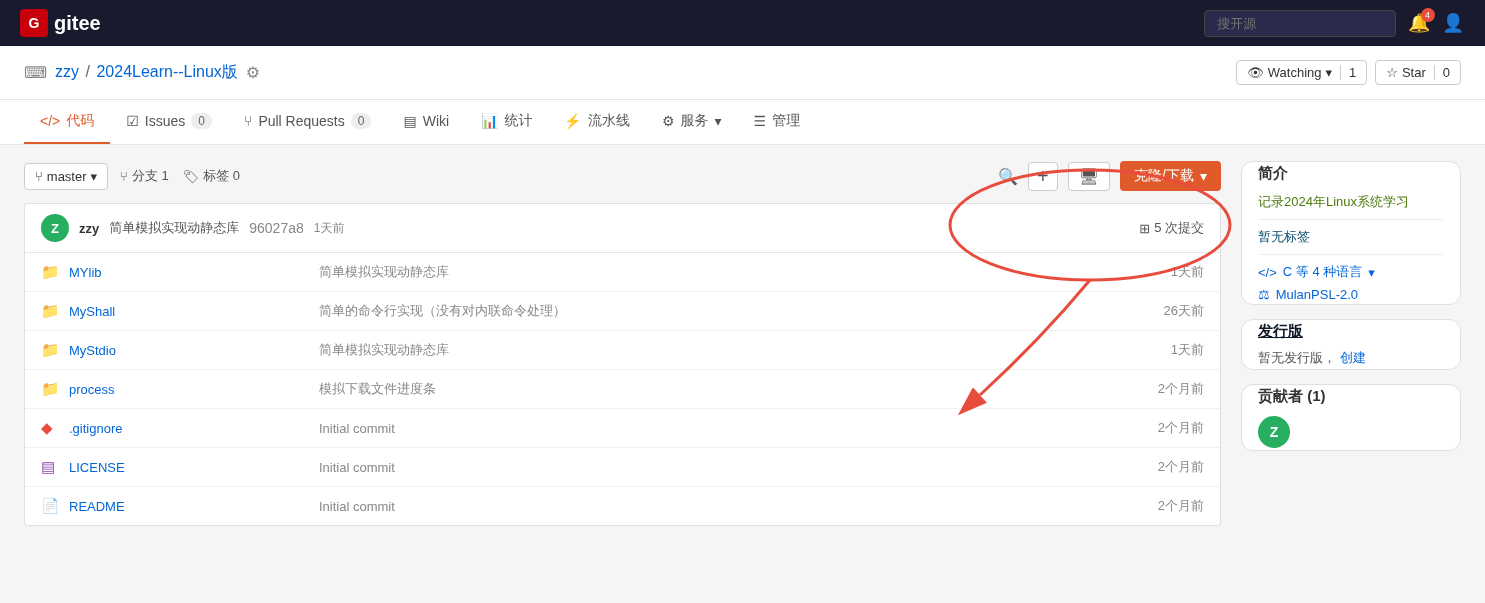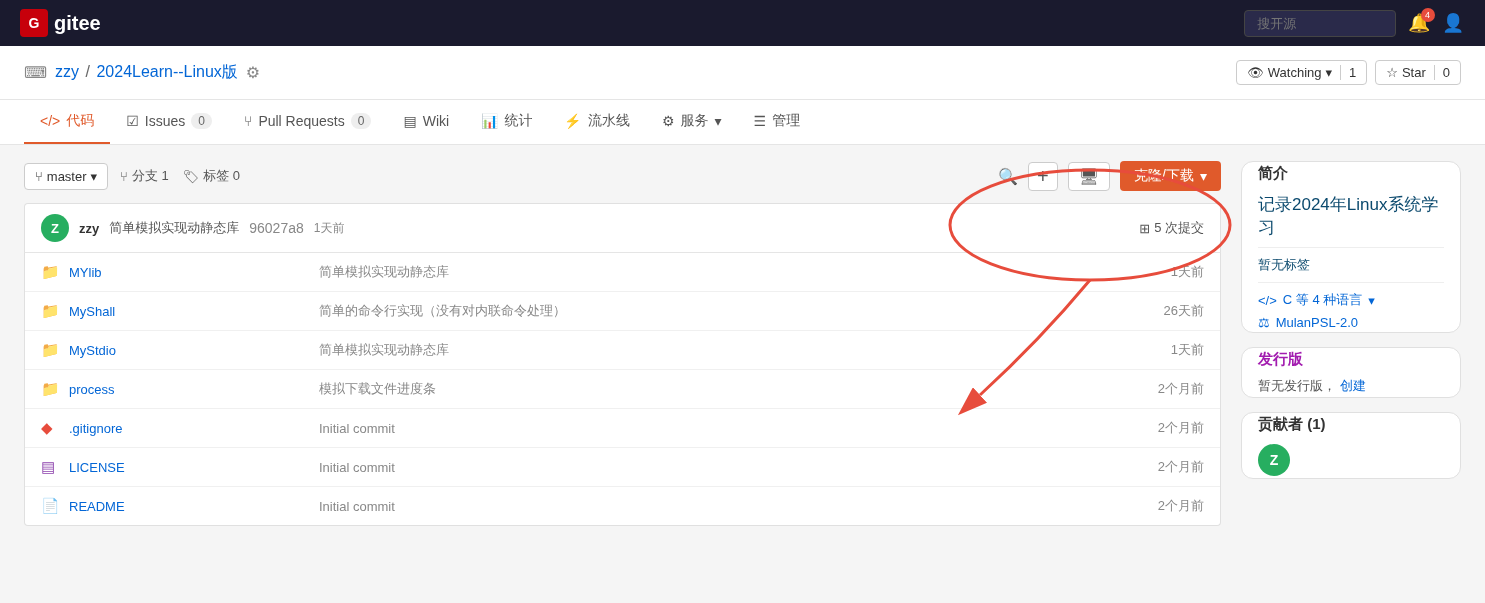--- a/index.html
+++ b/index.html
@@ -63,21 +63,21 @@
       align-items: center;
       gap: 12px;
     }
     .search-box {
       background: #2a2a4a;
       border: 1px solid #444;
       border-radius: 4px;
       padding: 5px 12px;
       color: #aaa;
       font-size: 13px;
-      width: 152px;
+      width: 192px;
     }
     .nav-icon-btn {
       color: #ccc;
       font-size: 18px;
       cursor: pointer;
       position: relative;
     }
     .notif-badge {
       position: absolute;
       top: -4px;
@@ -377,22 +377,22 @@
       padding: 2px 16px;
       margin-bottom: 14px;
     }
     .right-section h4 {
       font-size: 15px;
       font-weight: 600;
       color: #333;
       margin-bottom: 10px;
     }
     .right-section p {
-      font-size: 17px;
-      color: #0c4a6e;
+      font-size: 13px;
+      color: #4d7c0f;
       margin-bottom: 8px;
     }
     .right-section .tag-gray {
       font-size: 13px;
       color: #0c4a6e;
     }
     .lang-tag {
       display: flex;
       align-items: center;
       gap: 6px;
@@ -405,22 +405,23 @@
       display: flex;
       align-items: center;
       gap: 6px;
       font-size: 13px;
       color: #0366d6;
       cursor: pointer;
     }
     .release-section h4 {
       font-size: 15px;
       font-weight: 600;
-      color: #a21caf;
+      color: #0f172a;
       margin-bottom: 8px;
+      text-decoration: underline;
     }
     .release-text {
       font-size: 13px;
       color: #555;
       margin-top: 24px;
     }
     .release-create {
       color: #0366d6;
       cursor: pointer;
       font-size: 13px;

